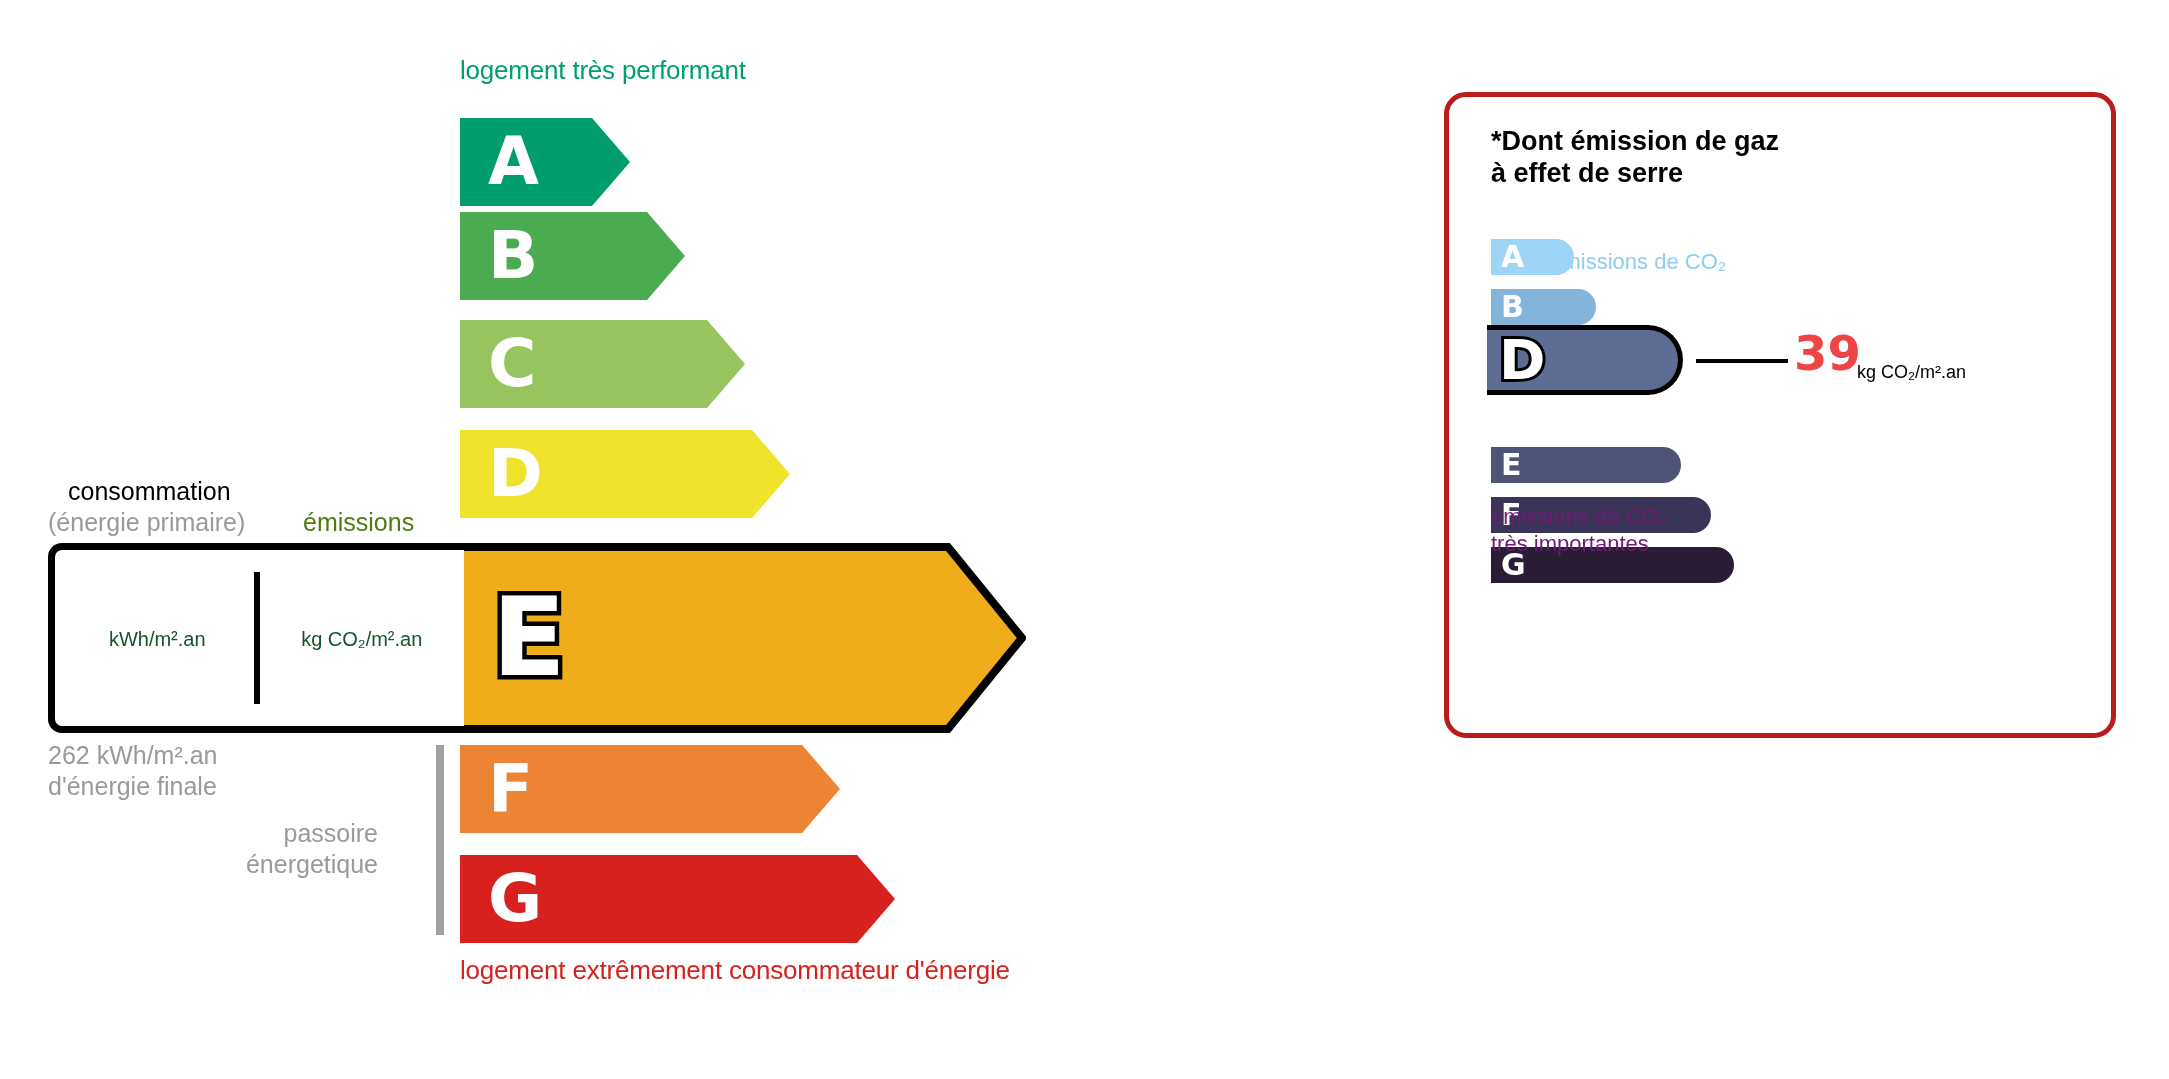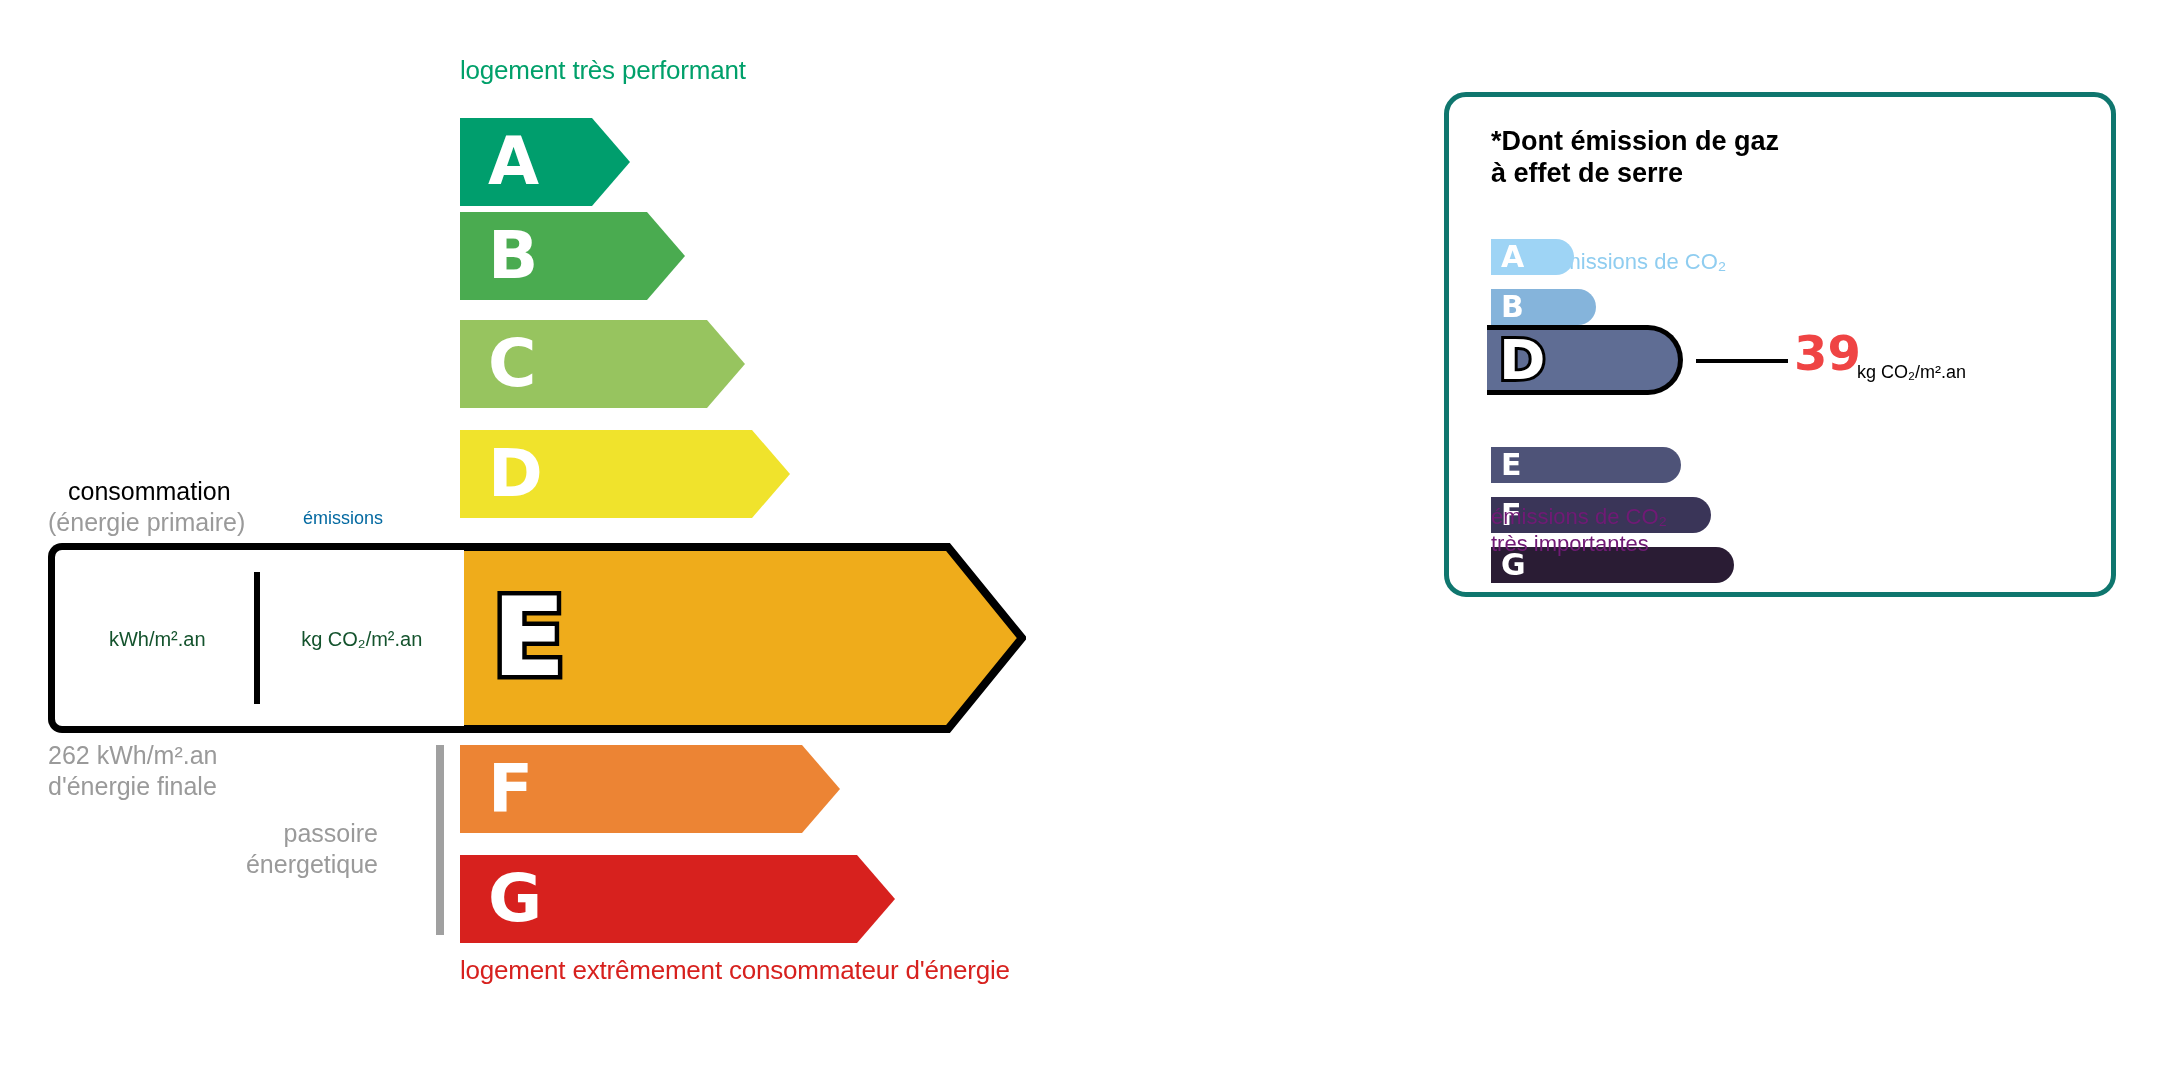--- a/index.html
+++ b/index.html
@@ -128,21 +128,21 @@
   }
   #lbl-energie-primaire {
     position: absolute;
     left: 48px; top: 508px;
     font-size: 25px; color: #9a9a9a;
     white-space: nowrap;
   }
   #lbl-emissions {
     position: absolute;
     left: 303px; top: 508px;
-    font-size: 18px; color: #0369a1;
+    font-size: 25px; color: #4d7c0f;
     white-space: nowrap;
   }
 
   
   #note-final {
     position: absolute;
     left: 48px; top: 740px;
     font-size: 25px; color: #9a9a9a;
     line-height: 1.25;
     white-space: nowrap;
@@ -159,22 +159,22 @@
     position: absolute;
     left: 436px; top: 745px;
     width: 8px; height: 190px;
     background: #a0a0a0;
   }
 
   
   #co2-panel {
     position: absolute;
     left: 1444px; top: 92px;
-    width: 672px; height: 505px;
-    border: 5px solid #0f766e;
+    width: 672px; height: 646px;
+    border: 5px solid #b91c1c;
     border-radius: 22px;
     background: #ffffff;
   }
   #co2-title {
     position: absolute;
     left: 42px; top: 28px;
     font-size: 27px;
     font-weight: bold;
     color: #000000;
     line-height: 1.2;

